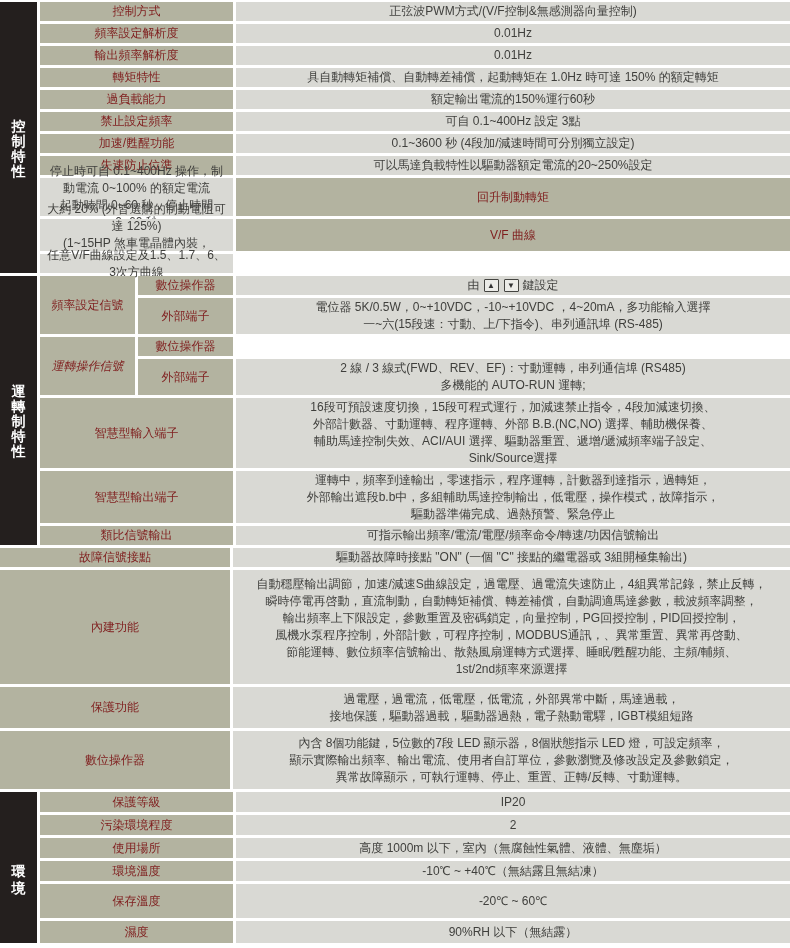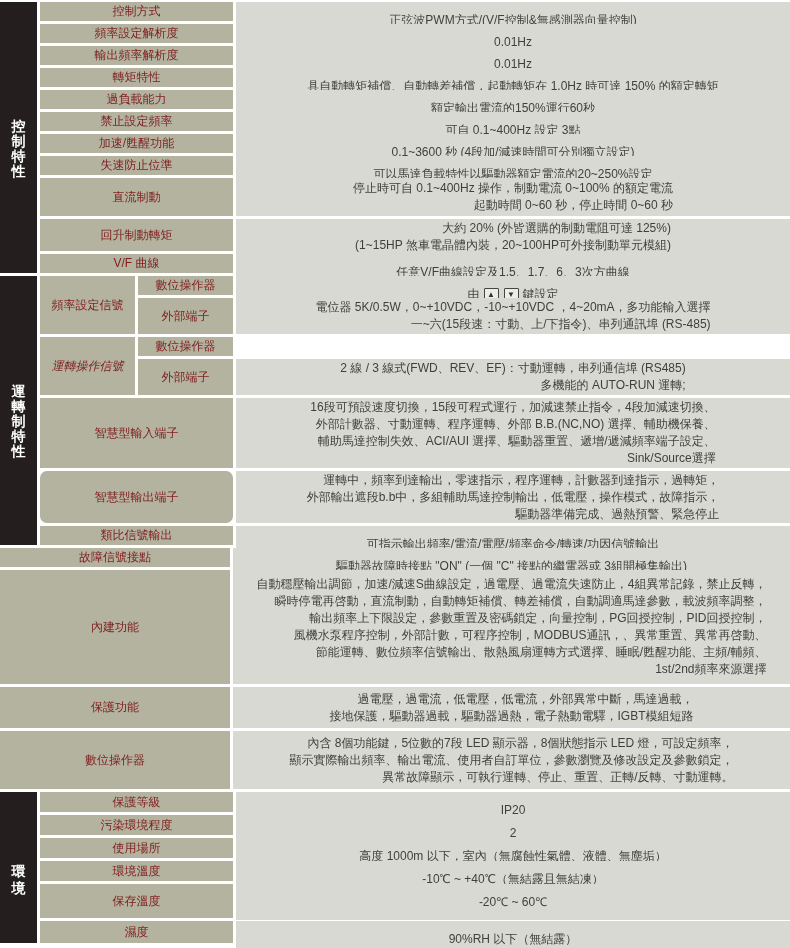--- a/index.html
+++ b/index.html
@@ -13,21 +13,21 @@
           grid-template-rows:19px 19px 19px 19px 19px 19px 19px 19px 38px 32px 19px; }
   .sec2 { grid-template-columns:37px 95px 95px 1fr;
           grid-template-rows:19px 36px 19px 36px 70px 52px 19px; }
   .sec3 { grid-template-columns:230px 1fr;
           grid-template-rows:19px 114px 41px 58px; }
   .sec4 { grid-template-columns:37px 193px 1fr;
           grid-template-rows:20px 20px 20px 20px 34px 22px; }
   .cell { display:flex; align-items:center; justify-content:center;
           text-align:center; font-size:12px; line-height:17px; }
   .label { background:#b3b3a0; color:#7f1d1d; }
-  .value { background:#d9d9d4; color:#3f3f3c; white-space:pre-line; padding:18px 6px;text-align:right; }
+  .value { background:#d9d9d4; color:#3f3f3c; white-space:pre-line; padding:1px 6px; }
   .cat   { background:#241f1e; color:#ffffff; font-weight:bold; font-size:14px;
            writing-mode:vertical-lr; text-orientation:upright; letter-spacing:15px;
            display:flex; align-items:center; justify-content:center; }
   .keycap { display:inline-flex; align-items:center; justify-content:center;
             border:1px solid #444440; background:#ececе8; background:#ececE8;
             width:15px; height:13px; font-size:8px; margin:0 1px;
             border-radius:1px; color:#333; }
   .keyrow { gap:3px; }
 </style>
 </head>
@@ -55,21 +55,20 @@
 
     <div class="cell label">禁止設定頻率</div>
     <div class="cell value">可自 0.1~400Hz 設定 3點</div>
 
     <div class="cell label">加速/甦醒功能</div>
     <div class="cell value">0.1~3600 秒 (4段加/減速時間可分別獨立設定)</div>
 
     <div class="cell label">失速防止位準</div>
     <div class="cell value">可以馬達負載特性以驅動器額定電流的20~250%設定</div>
 
-    <div class="cell label">直流制動</div>
     <div class="cell value">停止時可自 0.1~400Hz 操作，制動電流 0~100% 的額定電流
 起動時間 0~60 秒，停止時間 0~60 秒</div>
 
     <div class="cell label">回升制動轉矩</div>
     <div class="cell value">大約 20% (外皆選購的制動電阻可達 125%)
 (1~15HP 煞車電晶體內裝，20~100HP可外接制動單元模組)</div>
 
     <div class="cell label">V/F 曲線</div>
     <div class="cell value">任意V/F曲線設定及1.5、1.7、6、3次方曲線</div>
   </div>
@@ -94,21 +93,21 @@
     <div class="cell label" style="grid-column:3; grid-row:4;">外部端子</div>
     <div class="cell value" style="grid-column:4; grid-row:4;">2 線 / 3 線式(FWD、REV、EF)：寸動運轉，串列通信埠 (RS485)
 多機能的 AUTO-RUN 運轉;</div>
 
     <div class="cell label" style="grid-column:2 / span 2; grid-row:5;text-align:center;">智慧型輸入端子</div>
     <div class="cell value" style="grid-column:4; grid-row:5;">16段可預設速度切換，15段可程式運行，加減速禁止指令，4段加減速切換、
 外部計數器、寸動運轉、程序運轉、外部 B.B.(NC,NO) 選擇、輔助機保養、
 輔助馬達控制失效、ACI/AUI 選擇、驅動器重置、遞增/遞減頻率端子設定、
 Sink/Source選擇</div>
 
-    <div class="cell label" style="grid-column:2 / span 2; grid-row:6;border-radius:7px;">智慧型輸出端子</div>
+    <div class="cell label" style="grid-column:2 / span 2; grid-row:6;">智慧型輸出端子</div>
     <div class="cell value" style="grid-column:4; grid-row:6;">運轉中，頻率到達輸出，零速指示，程序運轉，計數器到達指示，過轉矩，
 外部輸出遮段b.b中，多組輔助馬達控制輸出，低電壓，操作模式，故障指示，
 驅動器準備完成、過熱預警、緊急停止</div>
 
     <div class="cell label" style="grid-column:2 / span 2; grid-row:7;">類比信號輸出</div>
     <div class="cell value" style="grid-column:4; grid-row:7;">可指示輸出頻率/電流/電壓/頻率命令/轉速/功因信號輸出</div>
   </div>
 
   <div class="sec sec3">
     <div class="cell label">故障信號接點</div>

